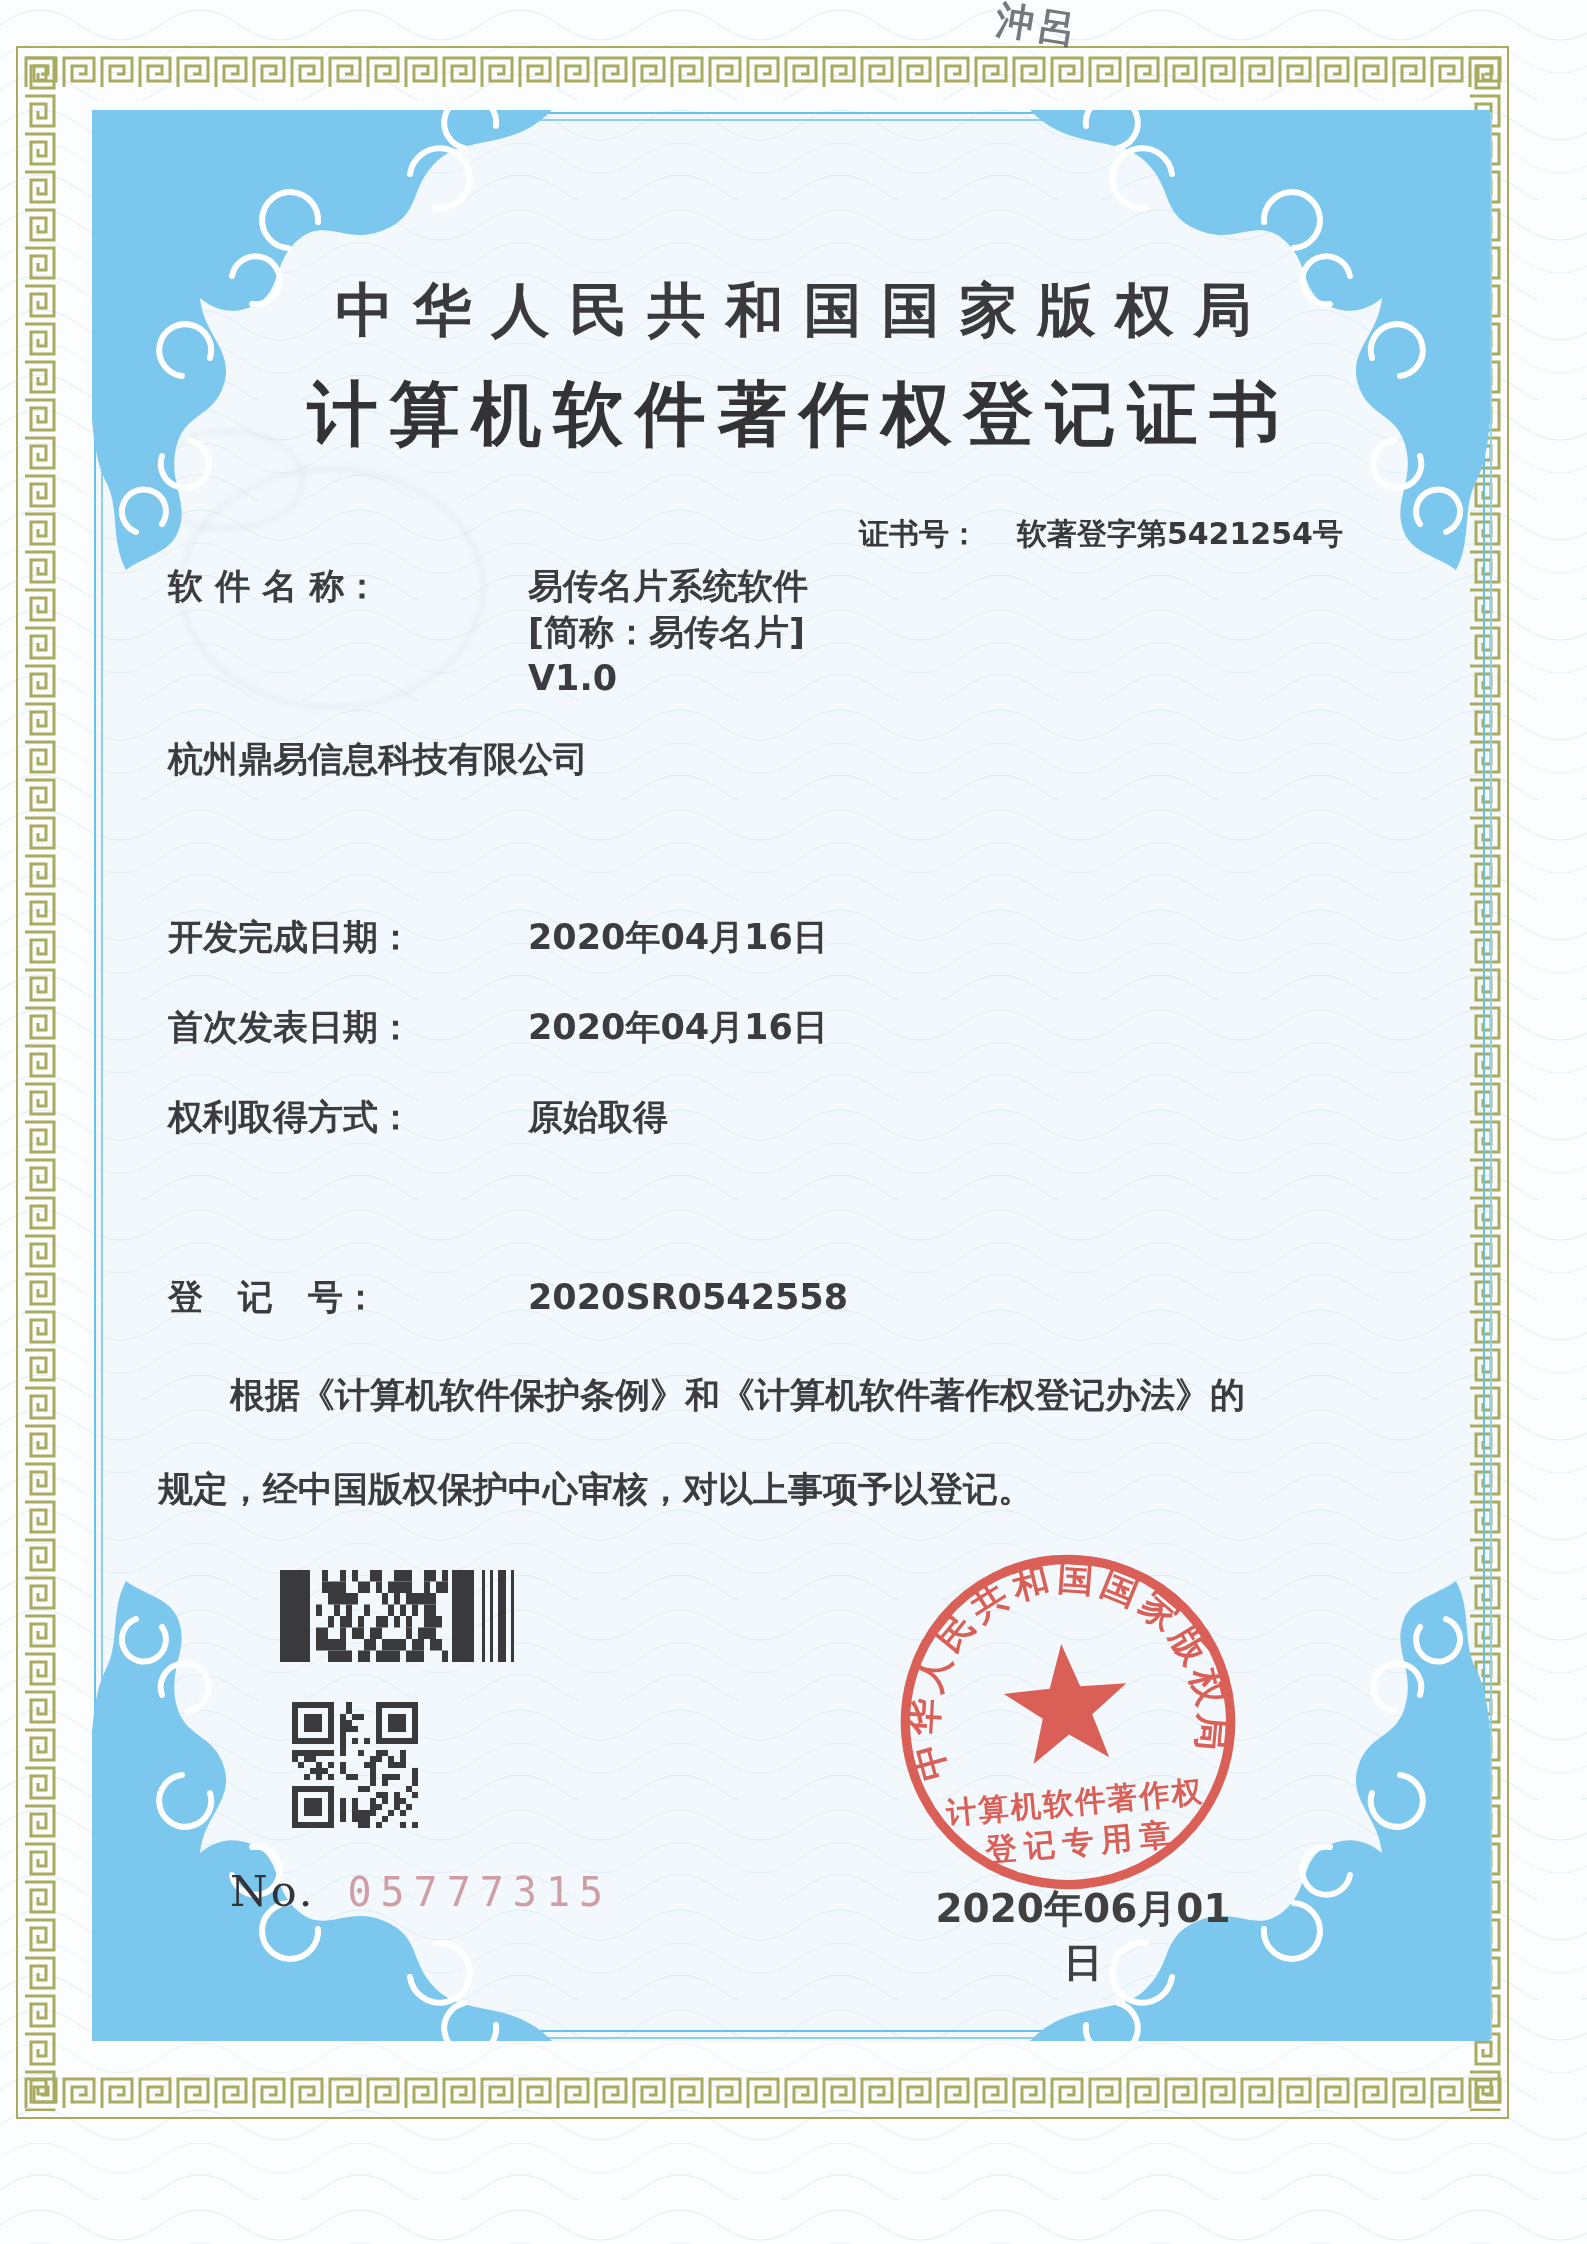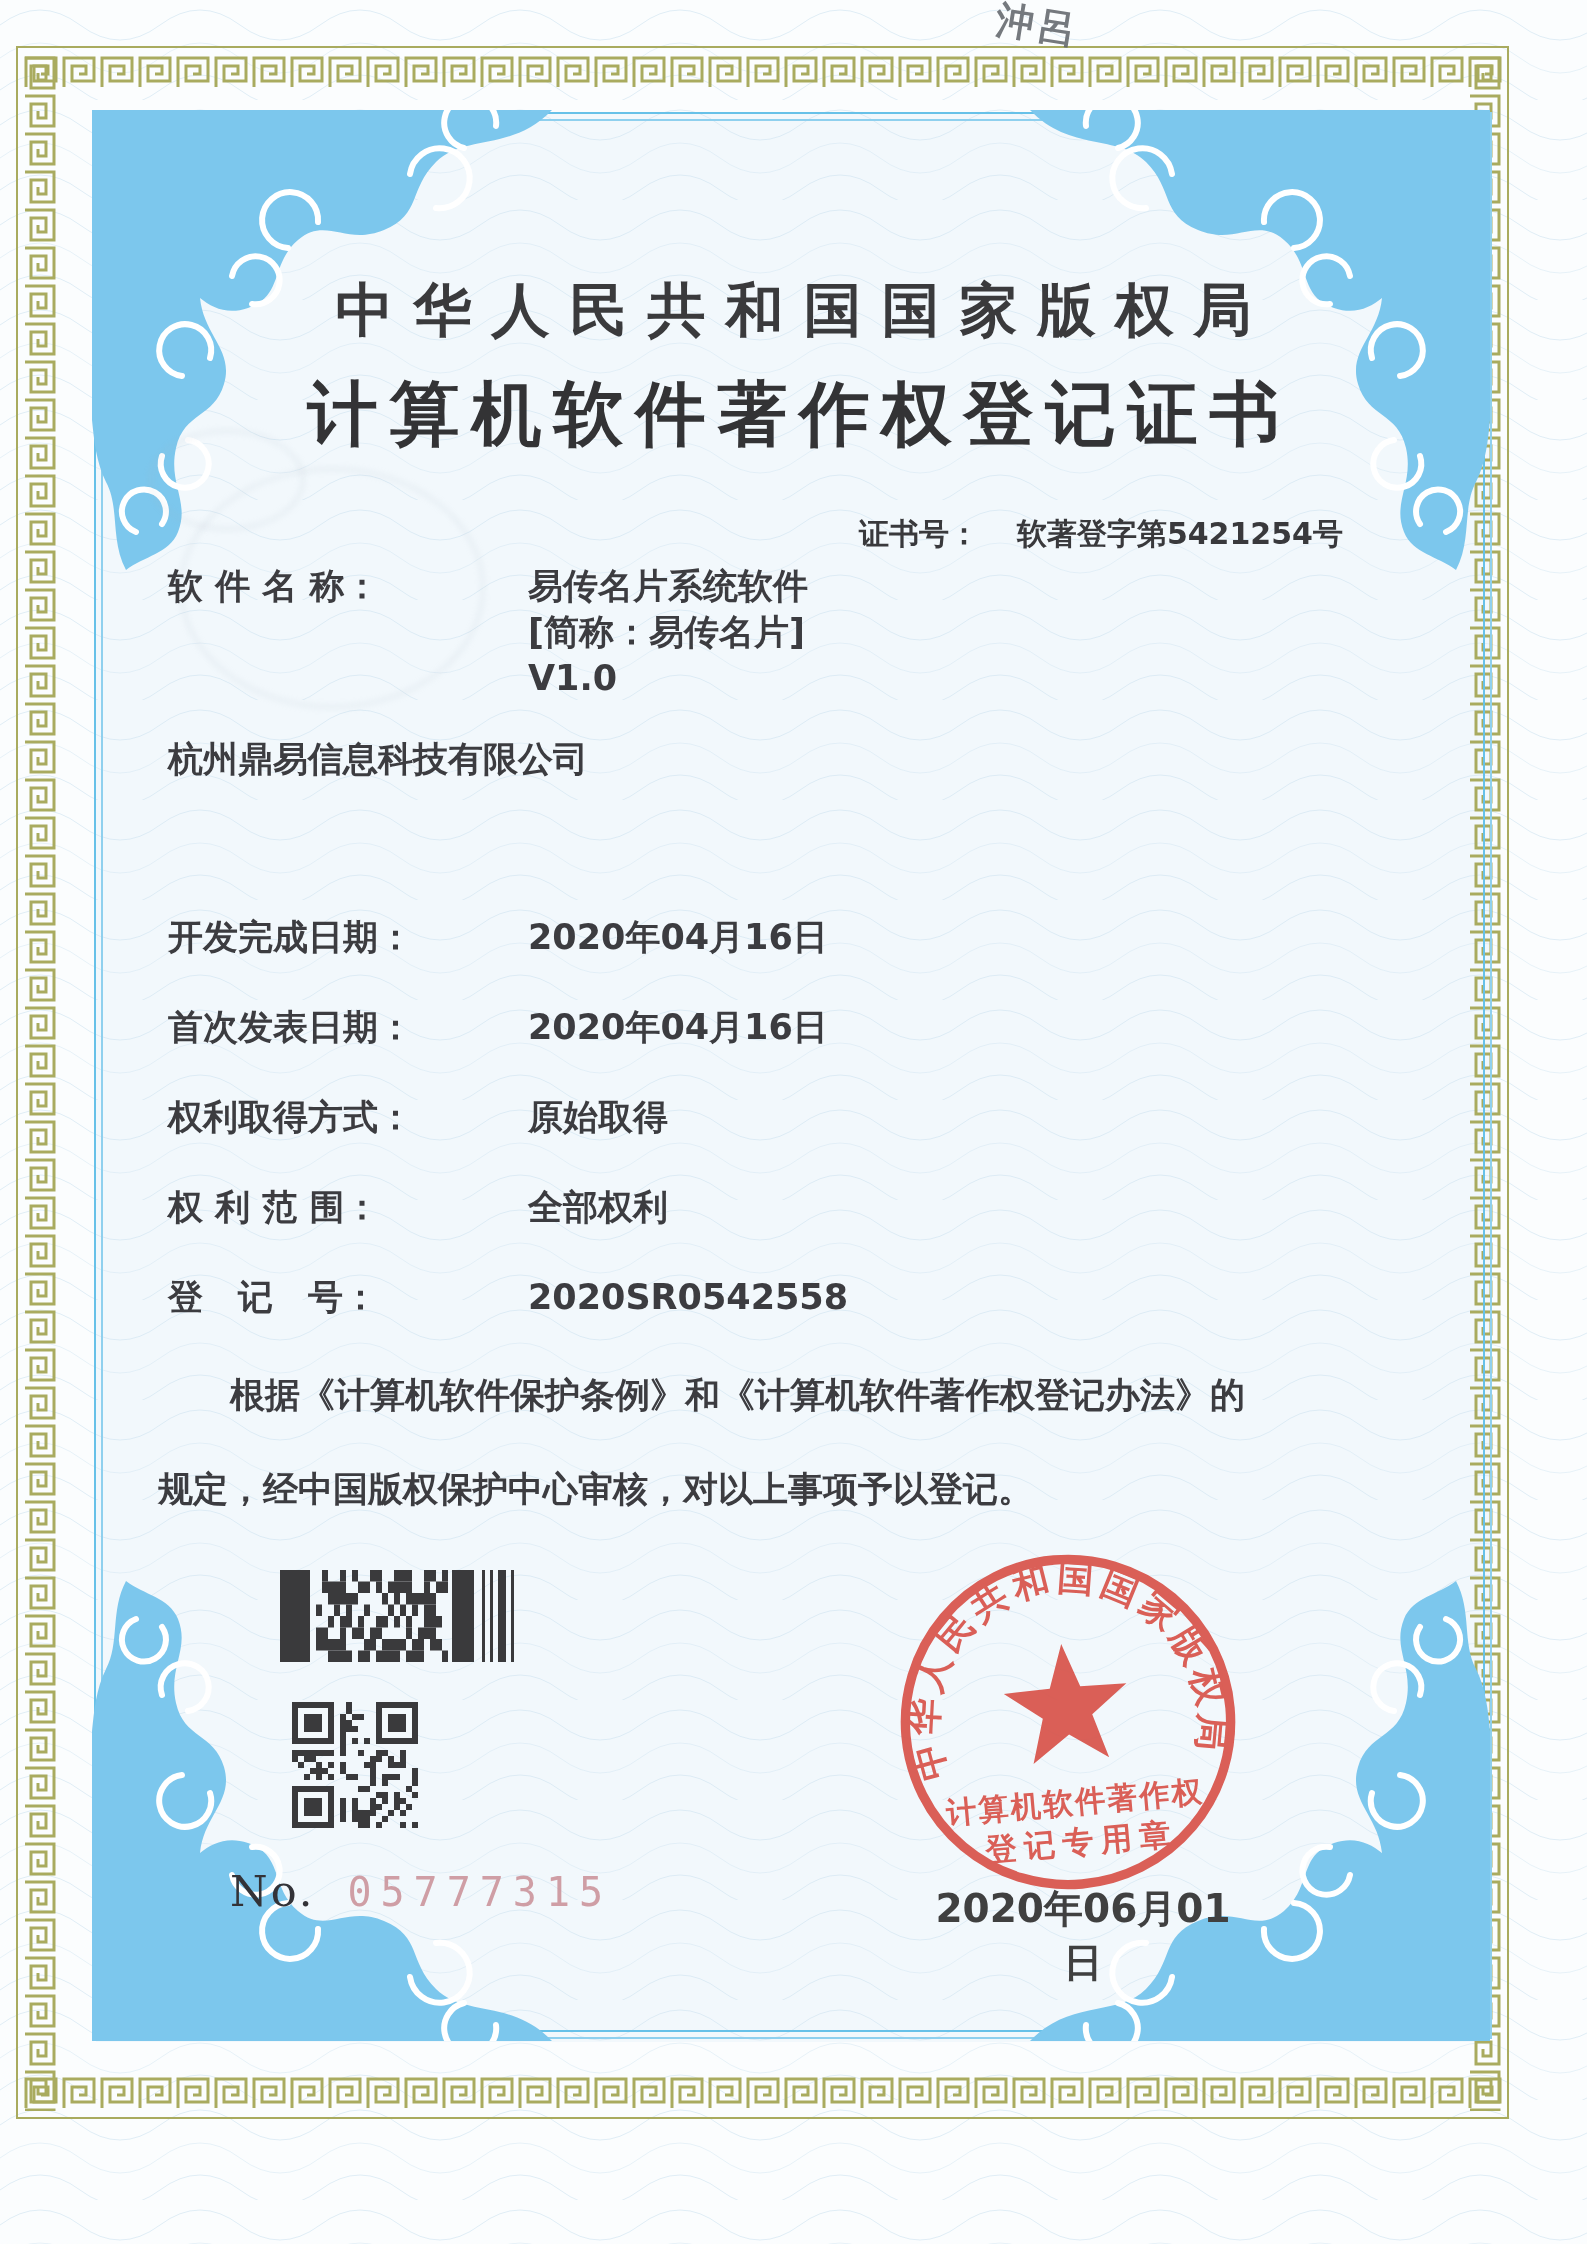--- a/index.html
+++ b/index.html
@@ -160,24 +160,20 @@
     <span class="flabel">开发完成日期：</span>
     <span class="fvalue">2020年04月16日</span>
   </div>
   <div class="frow r4">
     <span class="flabel">首次发表日期：</span>
     <span class="fvalue">2020年04月16日</span>
   </div>
   <div class="frow r5">
     <span class="flabel">权利取得方式：</span>
     <span class="fvalue">原始取得</span>
-  </div>
-  <div class="frow r6">
-    <span class="flabel">权 利 范 围：</span>
-    <span class="fvalue">全部权利</span>
   </div>
   <div class="frow r7">
     <span class="flabel">登　记　号：</span>
     <span class="fvalue">2020SR0542558</span>
   </div>
 
   <div class="statement">
     <div class="ln1">根据《计算机软件保护条例》和《计算机软件著作权登记办法》的</div>
     <div class="ln2">规定，经中国版权保护中心审核，对以上事项予以登记。</div>
   </div>

